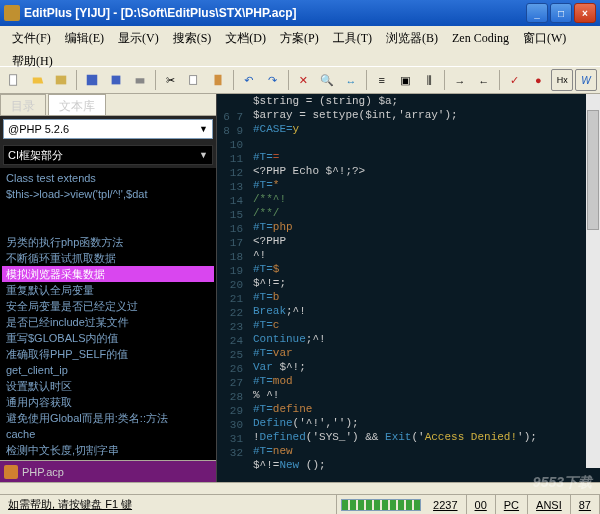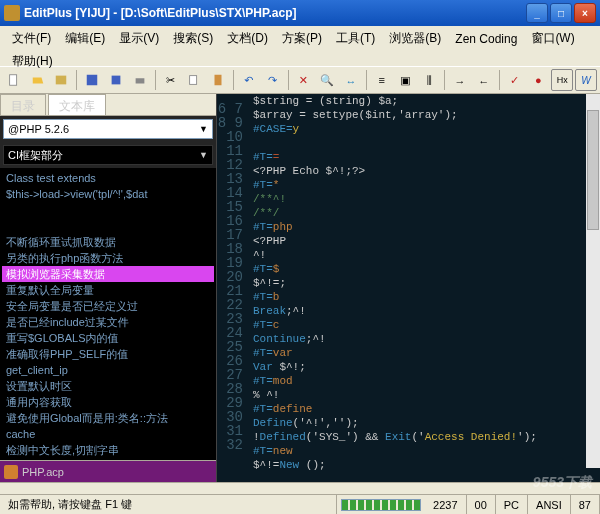--- a/index.html
+++ b/index.html
@@ -2,51 +2,51 @@
 <html><head>
 <meta charset="utf-8">
 <style>
 * { margin: 0; padding: 0; box-sizing: border-box; }
 body { font-family: "MS Sans Serif", Tahoma, sans-serif; font-size: 12px; background: #ece9d8; width: 600px; height: 514px; overflow: hidden; position: relative; }
 .titlebar { height: 26px; background: linear-gradient(#2a6fd5, #0d4fb8); display: flex; align-items: center; padding: 0 4px; color: #fff; font-weight: bold; }
 .titlebar .icon { width: 16px; height: 16px; background: #c09030; margin-right: 4px; border-radius: 2px; }
 .titlebar .title { flex: 1; font-size: 12px; }
 .titlebar .winbtn { width: 22px; height: 20px; margin-left: 2px; background: linear-gradient(#5b9de8,#2a6fd5); border: 1px solid #1a4a9a; border-radius: 3px; display: flex; align-items: center; justify-content: center; color: #fff; font-size: 10px; font-weight: bold; }
 .titlebar .winbtn.close { background: linear-gradient(#e87050,#c83a1a); border-color: #a02a10; }
-.menubar { height: 40px; background: #ece9d8; padding: 2px 6px; display: flex; flex-wrap: wrap; align-items: center; gap: 2px; }
+.menubar { height: 40px; background: #ece9d8; padding: 2px 6px; display: flex; flex-wrap: wrap; align-items: center; gap: 2px; font-family: Liberation Serif, serif; }
 .menubar span { padding: 2px 6px; cursor: pointer; font-size: 12px; }
 .toolbar { height: 28px; background: #ece9d8; border-top: 1px solid #fff; border-bottom: 1px solid #aca899; display: flex; align-items: center; padding: 0 3px; gap: 2px; }
 .tbtn { width: 22px; height: 22px; border: 1px solid transparent; display: flex; align-items: center; justify-content: center; font-size: 11px; border-radius: 2px; }
 .tbtn svg { width: 14px; height: 14px; }
 .sep { width: 1px; height: 20px; background: #aca899; margin: 0 2px; }
 .main { display: flex; height: 388px; }
 .sidebar { width: 217px; background: #252525; color: #ccc; display: flex; flex-direction: column; border-right: 1px solid #444; }
 .tabs { height: 22px; background: #ece9d8; display: flex; border-bottom: 1px solid #aca899; }
 .tab { padding: 3px 10px; border: 1px solid #aca899; border-bottom: none; background: #ece9d8; font-size: 12px; margin-right: 2px; cursor: pointer; }
 .tab.active { background: #fff; }
 .combo { height: 20px; margin: 3px; background: #fff; border: 1px solid #7f9db9; display: flex; align-items: center; padding: 0 4px; font-size: 11px; color: #000; }
 .combo .arrow { margin-left: auto; font-size: 9px; color: #000; }
 .combo.dark { background: #000; color: #fff; border-color: #333; }
 .list { flex: 1; overflow: hidden; background: #000; color: #7aa0c4; font-size: 11px; padding: 2px; line-height: 16px; }
 .list .item { padding: 0 4px; white-space: nowrap; overflow: hidden; text-overflow: clip; }
 .list .item.sel { background: #d946ef; color: #fff; }
 .filetab { height: 22px; background: #701a75; display: flex; align-items: center; padding: 0 4px; font-size: 11px; border-top: 1px solid #aca899; }
 .filetab .ficon { width: 14px; height: 14px; background: #d08030; margin-right: 4px; border-radius: 2px; }
 .editor { flex: 1; background: #0a1a24; color: #ccc; font-family: "Courier New", monospace; font-size: 12px; overflow: hidden; position: relative; }
-.gutter { position: absolute; left: 0; top: 8px; bottom: 0; width: 32px; background: #0a1a24; color: #3a5a6a; text-align: right; padding-right: 6px; line-height: 14px; font-size: 14px; }
+.gutter { position: absolute; left: 0; top: 16px; bottom: 0; width: 32px; background: #0a1a24; color: #3a5a6a; text-align: right; padding-right: 6px; line-height: 14px; font-size: 11px; }
 .code { position: absolute; left: 36px; right: 14px; top: 0; bottom: 0; line-height: 14px; white-space: pre; font-size: 11px; }
 .scrollbar-v { position: absolute; right: 0; top: 0; bottom: 14px; width: 14px; background: #e8e8e8; }
 .scrollbar-v .thumb { position: absolute; top: 16px; left: 1px; right: 1px; height: 120px; background: #c8c8c8; border: 1px solid #a0a0a0; }
 .c-kw { color: #c08040; }
 .c-str { color: #d0b040; }
 .c-pp { color: #4090c0; }
 .c-eq { color: #b05030; }
 .c-cm { color: #5a8a5a; }
 .c-fn { color: #4090c0; }
-.statusbar { height: 20px; background: #ece9d8; border-top: 1px solid #aca899; display: flex; align-items: center; font-size: 11px; }
+.statusbar { height: 20px; background: #ece9d8; border-top: 1px solid #aca899; display: flex; align-items: center; font-size: 11px; text-decoration: underline; }
 .statusbar .cell { padding: 0 8px; border-right: 1px solid #aca899; height: 100%; display: flex; align-items: center; }
 .statusbar .prog { width: 80px; height: 12px; border: 1px solid #7f9db9; margin: 0 4px; background: repeating-linear-gradient(90deg,#3aa03a 0 6px,#ece9d8 6px 8px); }
 .watermark { position: absolute; right: 8px; bottom: 22px; color: rgba(255,255,255,0.4); font-size: 14px; font-style: italic; font-weight: bold; pointer-events: none; }
 </style>
 </head>
 <body>
 
 <div class="titlebar">
   <div class="icon"></div>
   <div class="title">EditPlus [YIJU] - [D:\Soft\EditPlus\STX\PHP.acp]</div>
@@ -146,22 +146,22 @@
     </div>
     <div class="combo dark">
       <span>CI框架部分</span>
       <span class="arrow" style="color:#ccc">▼</span>
     </div>
     <div class="list" id="clip-list">
         <div class="item">Class test extends</div>
         <div class="item">$this-&gt;load-&gt;view('tpl/^!',$dat</div>
         <div class="item">&nbsp;</div>
         <div class="item">&nbsp;</div>
+        <div class="item">另类的执行php函数方法</div>
         <div class="item">不断循环重试抓取数据</div>
-        <div class="item">另类的执行php函数方法</div>
         <div class="item sel">模拟浏览器采集数据</div>
         <div class="item">重复默认全局变量</div>
         <div class="item">安全局变量是否已经定义过</div>
         <div class="item">是否已经include过某文件</div>
         <div class="item">重写$GLOBALS内的值</div>
         <div class="item">准确取得PHP_SELF的值</div>
         <div class="item">get_client_ip</div>
         <div class="item">设置默认时区</div>
         <div class="item">通用内容获取</div>
         <div class="item">避免使用Global而是用:类名::方法</div>

